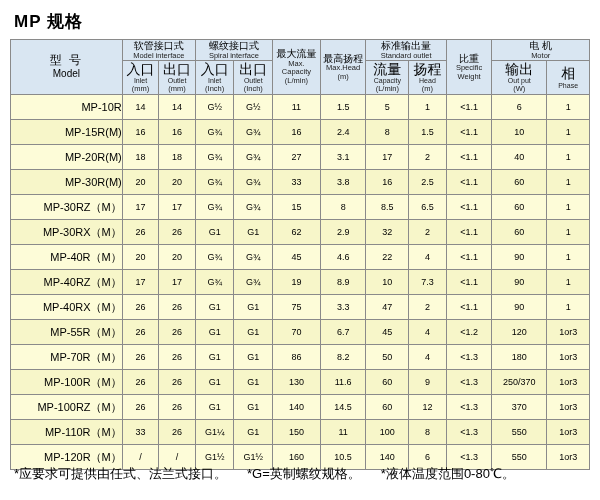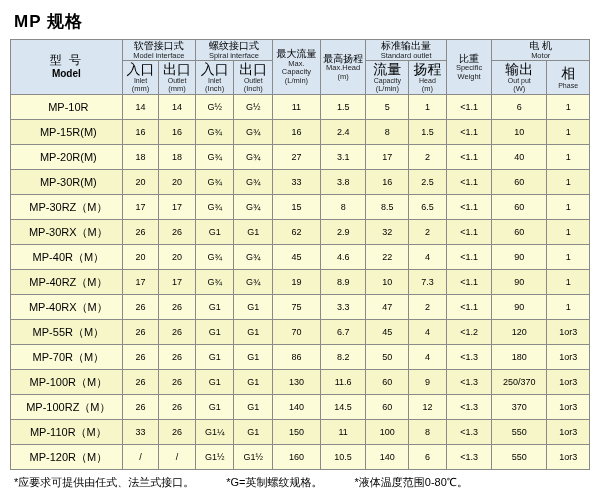--- a/index.html
+++ b/index.html
@@ -91,48 +91,48 @@
   }
   th.model .cn {
     display: block;
     font-size: 12px;
     font-weight: normal;
     letter-spacing: 2px;
   }
   th.model .en {
     display: block;
     font-size: 10px;
-    font-weight: bold;
+    font-weight: normal;
   }
   tbody td {
     height: 24px;
     font-size: 10px;
   }
   tbody td.model {
-    text-align: center;
+    text-align: right;
     padding-left: 4px;
     font-size: 11px;
     background: #fdfcd8;
   }
   tbody td.val {
     background: #fdfcd8;
   }
   tbody tr.alt td.model,
   tbody tr.alt td.val {
     background: #f7f6c9;
   }
   .notes {
     position: absolute;
     left: 14px;
-    bottom: 6px;
+    bottom: 13px;
     width: 572px;
-    font-size: 11px;
+    font-size: 13px;
     color: #000;
     display: flex;
-    gap: 32px;
+    gap: 20px;
   }
   .notes span {
     white-space: nowrap;
   }
 </style>
 </head>
 <body>
 
 <div class="page">
 

